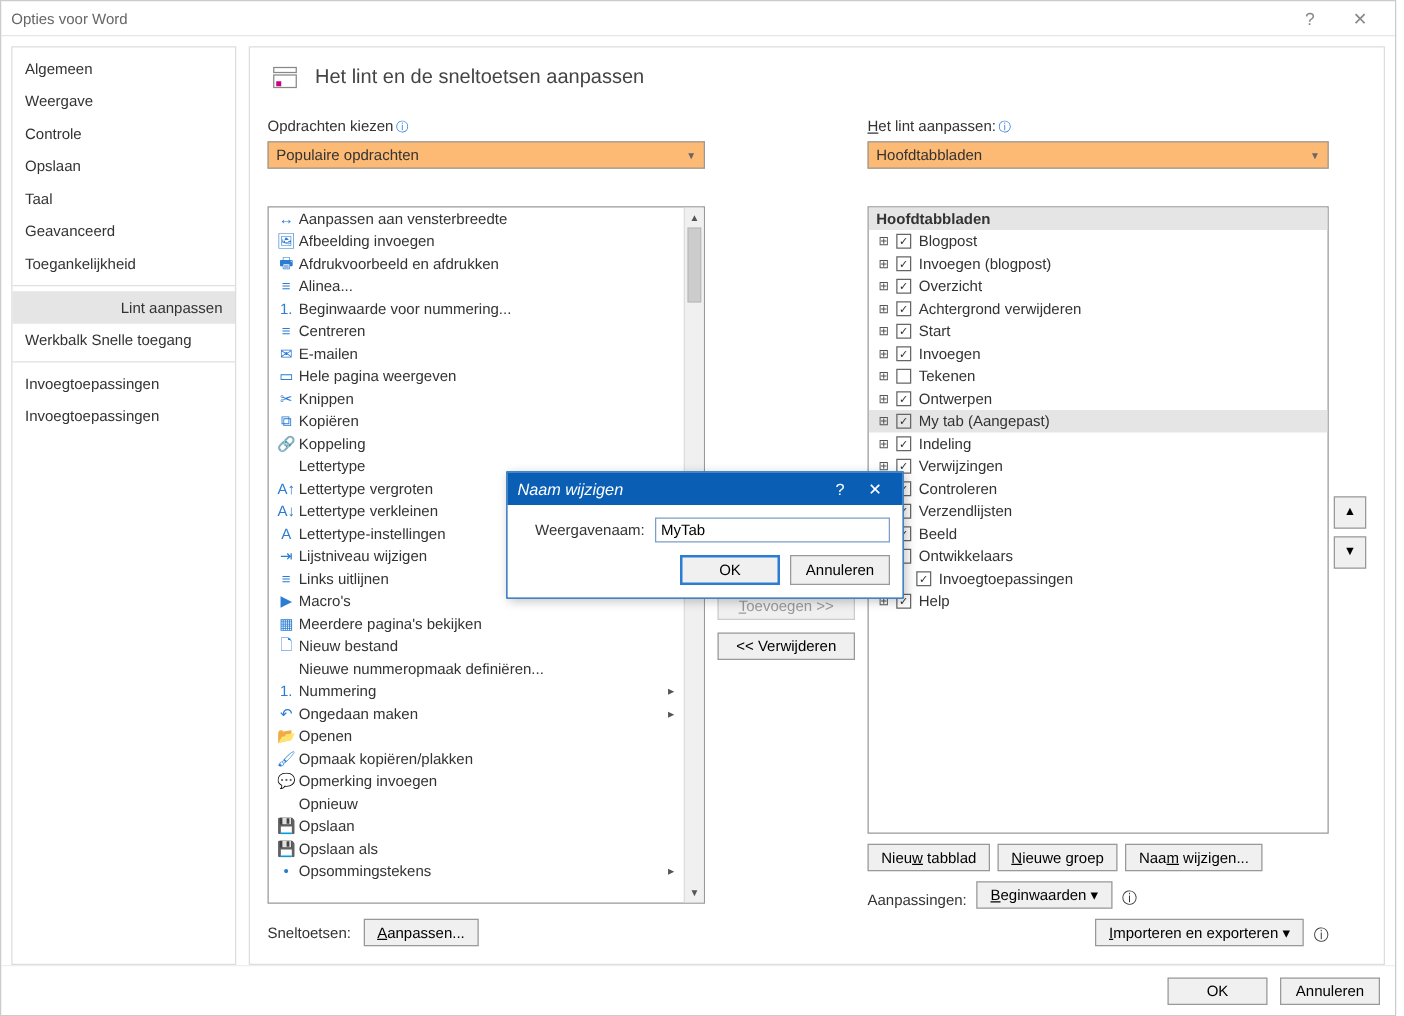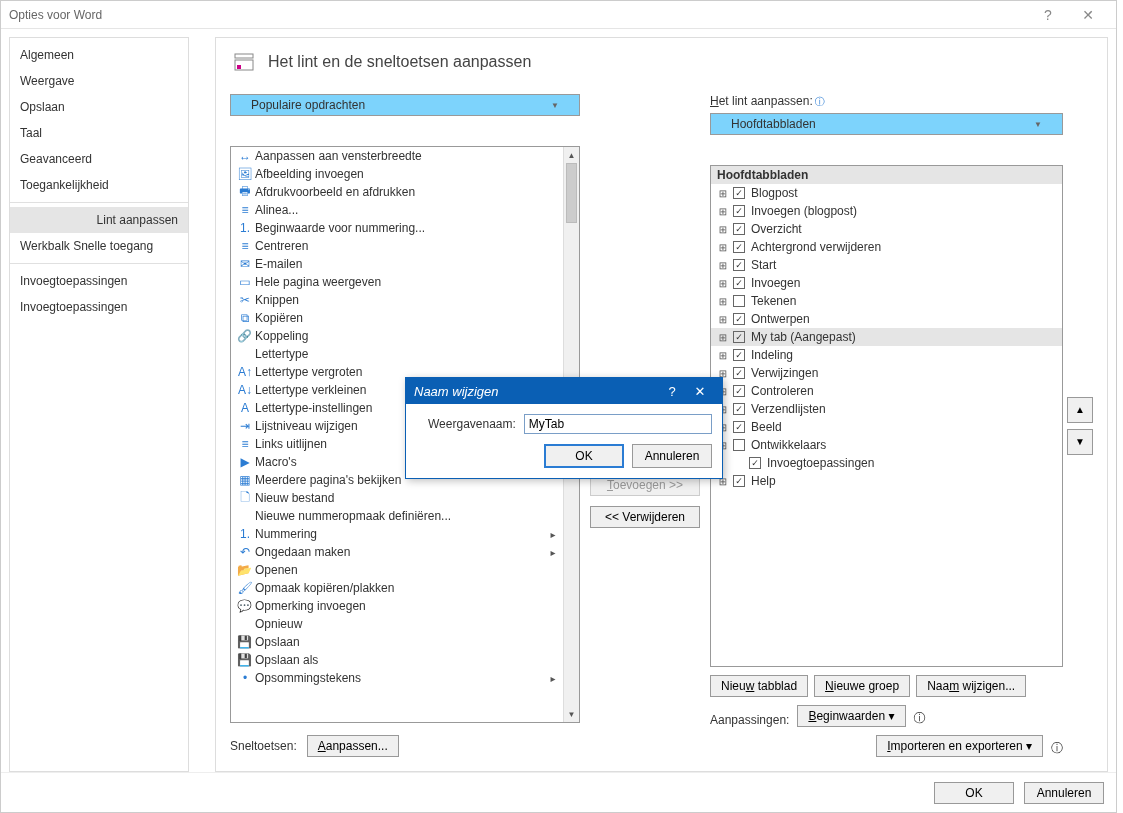--- a/index.html
+++ b/index.html
@@ -36,21 +36,21 @@
     align-items: center;
     justify-content: center;
     color: #888;
     font-size: 14px;
     cursor: pointer;
   }
   .content {
     flex: 1;
     display: flex;
     padding: 8px 8px 0 8px;
-    gap: 26px;
+    gap: 10px;
   }
   .sidebar {
     width: 180px;
     border: 1px solid #ddd;
     background: #fff;
     padding: 4px 0;
   }
   .side-item {
     padding: 6px 10px;
     cursor: pointer;
@@ -97,25 +97,25 @@
     color: #333;
     margin-bottom: 4px;
   }
   .col-label .info {
     color: #2b7cd3;
     font-size: 10px;
     margin-left: 2px;
   }
   .dropdown {
     border: 1px solid #999;
-    background: #7dd3fc;
+    background: #fdba74;
     height: 22px;
     display: flex;
     align-items: center;
-    padding: 0 20px;
+    padding: 0 6px;
     cursor: pointer;
     position: relative;
   }
   .dropdown .caret {
     margin-left: auto;
     font-size: 8px;
     color: #666;
   }
   .listbox {
     border: 1px solid #999;
@@ -319,20 +319,21 @@
     <span class="title">Opties voor Word</span>
     <div class="title-btn">?</div>
     <div class="title-btn">✕</div>
   </div>
 
   <div class="content">
 
     <div class="sidebar" id="sidebar">
         <div class="side-item">Algemeen</div>
         <div class="side-item">Weergave</div>
+        <div class="side-item">Controle</div>
         <div class="side-item">Opslaan</div>
         <div class="side-item">Taal</div>
         <div class="side-item">Geavanceerd</div>
         <div class="side-item">Toegankelijkheid</div>
         <div class="side-sep"></div>
         <div class="side-item selected">Lint aanpassen</div>
         <div class="side-item">Werkbalk Snelle toegang</div>
         <div class="side-sep"></div>
         <div class="side-item">Invoegtoepassingen</div>
         <div class="side-item">Invoegtoepassingen</div>
@@ -346,20 +347,23 @@
               <rect x="3" y="10" width="18" height="10" fill="none" stroke="#888"></rect>
               <rect x="5" y="15" width="4" height="4" fill="#c08"></rect>
             </svg>
         </div>
         <h1>Het lint en de sneltoetsen aanpassen</h1>
       </div>
 
       <div class="columns">
 
         <div class="col" style="max-width:350px">
+          <div class="col-label">
+            <span>Opdrachten kiezen</span><span class="info">ⓘ</span>
+          </div>
           <div class="dropdown">
             <span>Populaire opdrachten</span>
             <span class="caret">▼</span>
           </div>
           <div class="listbox">
             <div class="listbox-inner" id="commands-list">
                 <div class="list-item">
                   <span class="icon-slot">↔</span>
                   <span class="label">Aanpassen aan vensterbreedte</span>
                 </div>

